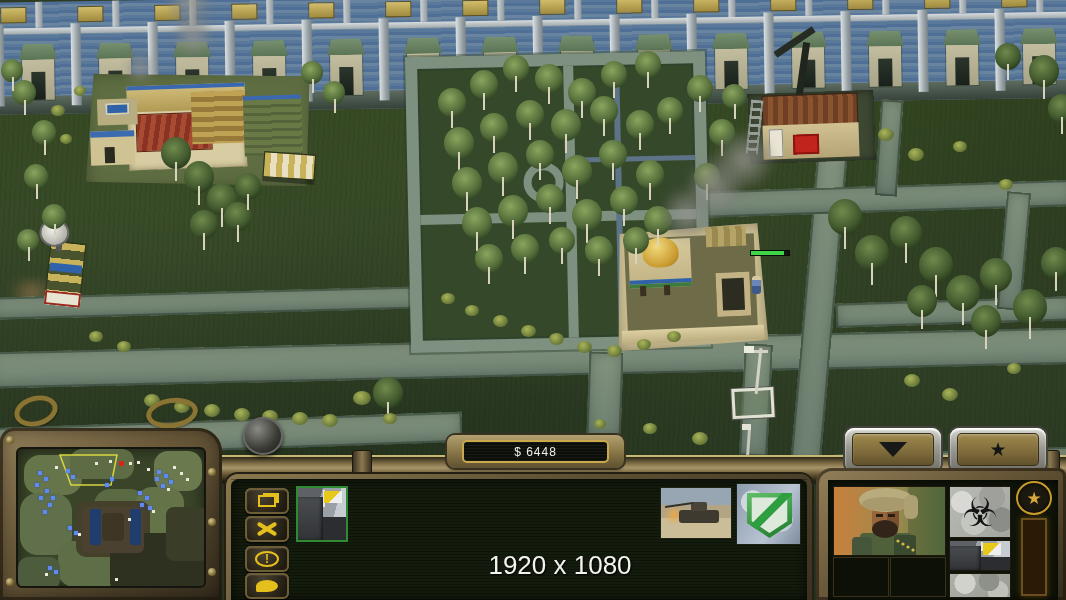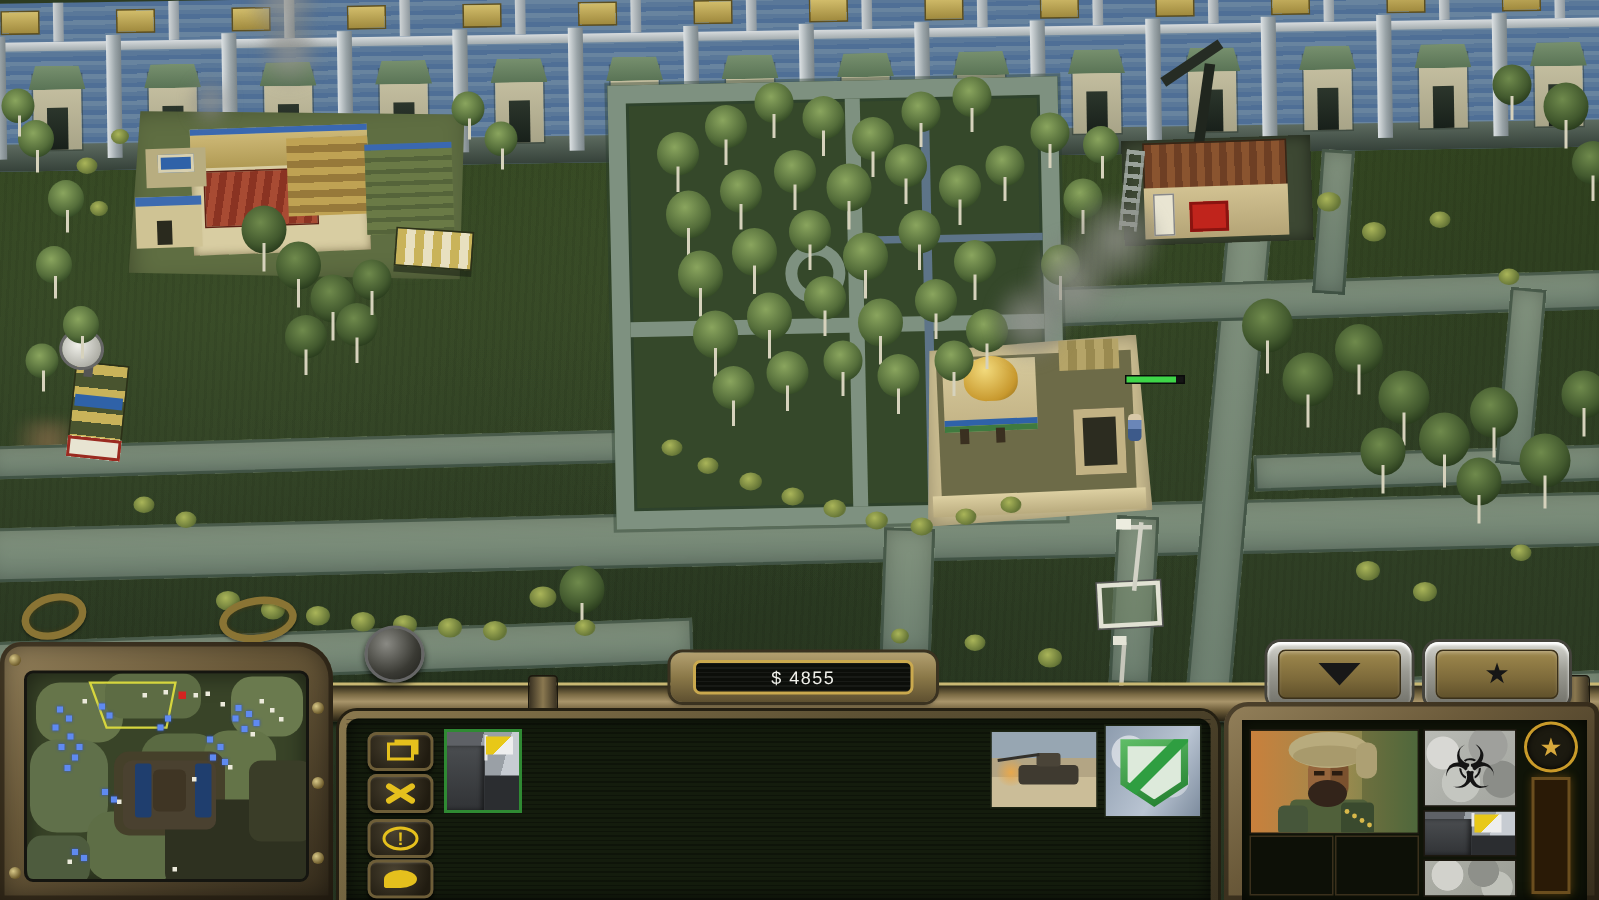--- a/index.html
+++ b/index.html
@@ -533,21 +533,21 @@
 
   <div class="hud">
     <div class="pipe-bar"></div>
     <div class="coupling" style="left:352px;"></div>
     <div class="coupling" style="left:1040px;"></div>
     <div class="ring ring1"></div>
     <div class="ring ring2"></div>
     <div class="knob"></div>
 
     <div class="money-outer"></div>
-    <div class="money-display">$ 4855</div>
+    <div class="money-display">$ 6448</div>
 
     <div class="metal-btn mb1">
       <div class="metal-face">
         <span class="tri-down"></span>
       </div>
     </div>
     <div class="metal-btn mb2">
       <div class="metal-face">
         <span class="star-s">★</span>
         <span class="star-b">★</span>
@@ -655,20 +655,21 @@
         <div class="it-turret"></div>
         <div class="it-barrel"></div>
       </div>
       <div class="cameo icon-shield">
         <div class="is-bg"></div>
         <div class="is-shield">
           <div class="is-inner"></div>
           <div class="is-band"></div>
         </div>
       </div>
+      <div class="res-overlay">1920 x 1080</div>
     </div>
 
     <div class="rpanel">
       <div class="rpanel-in"></div>
     </div>
     <div class="portrait">
       <svg width="113" height="70" viewBox="0 0 113 70">
         <defs>
           <linearGradient id="pg" x1="0" y1="0" x2="1" y2="0">
             <stop offset="0" stop-color="#c9803c"></stop>

